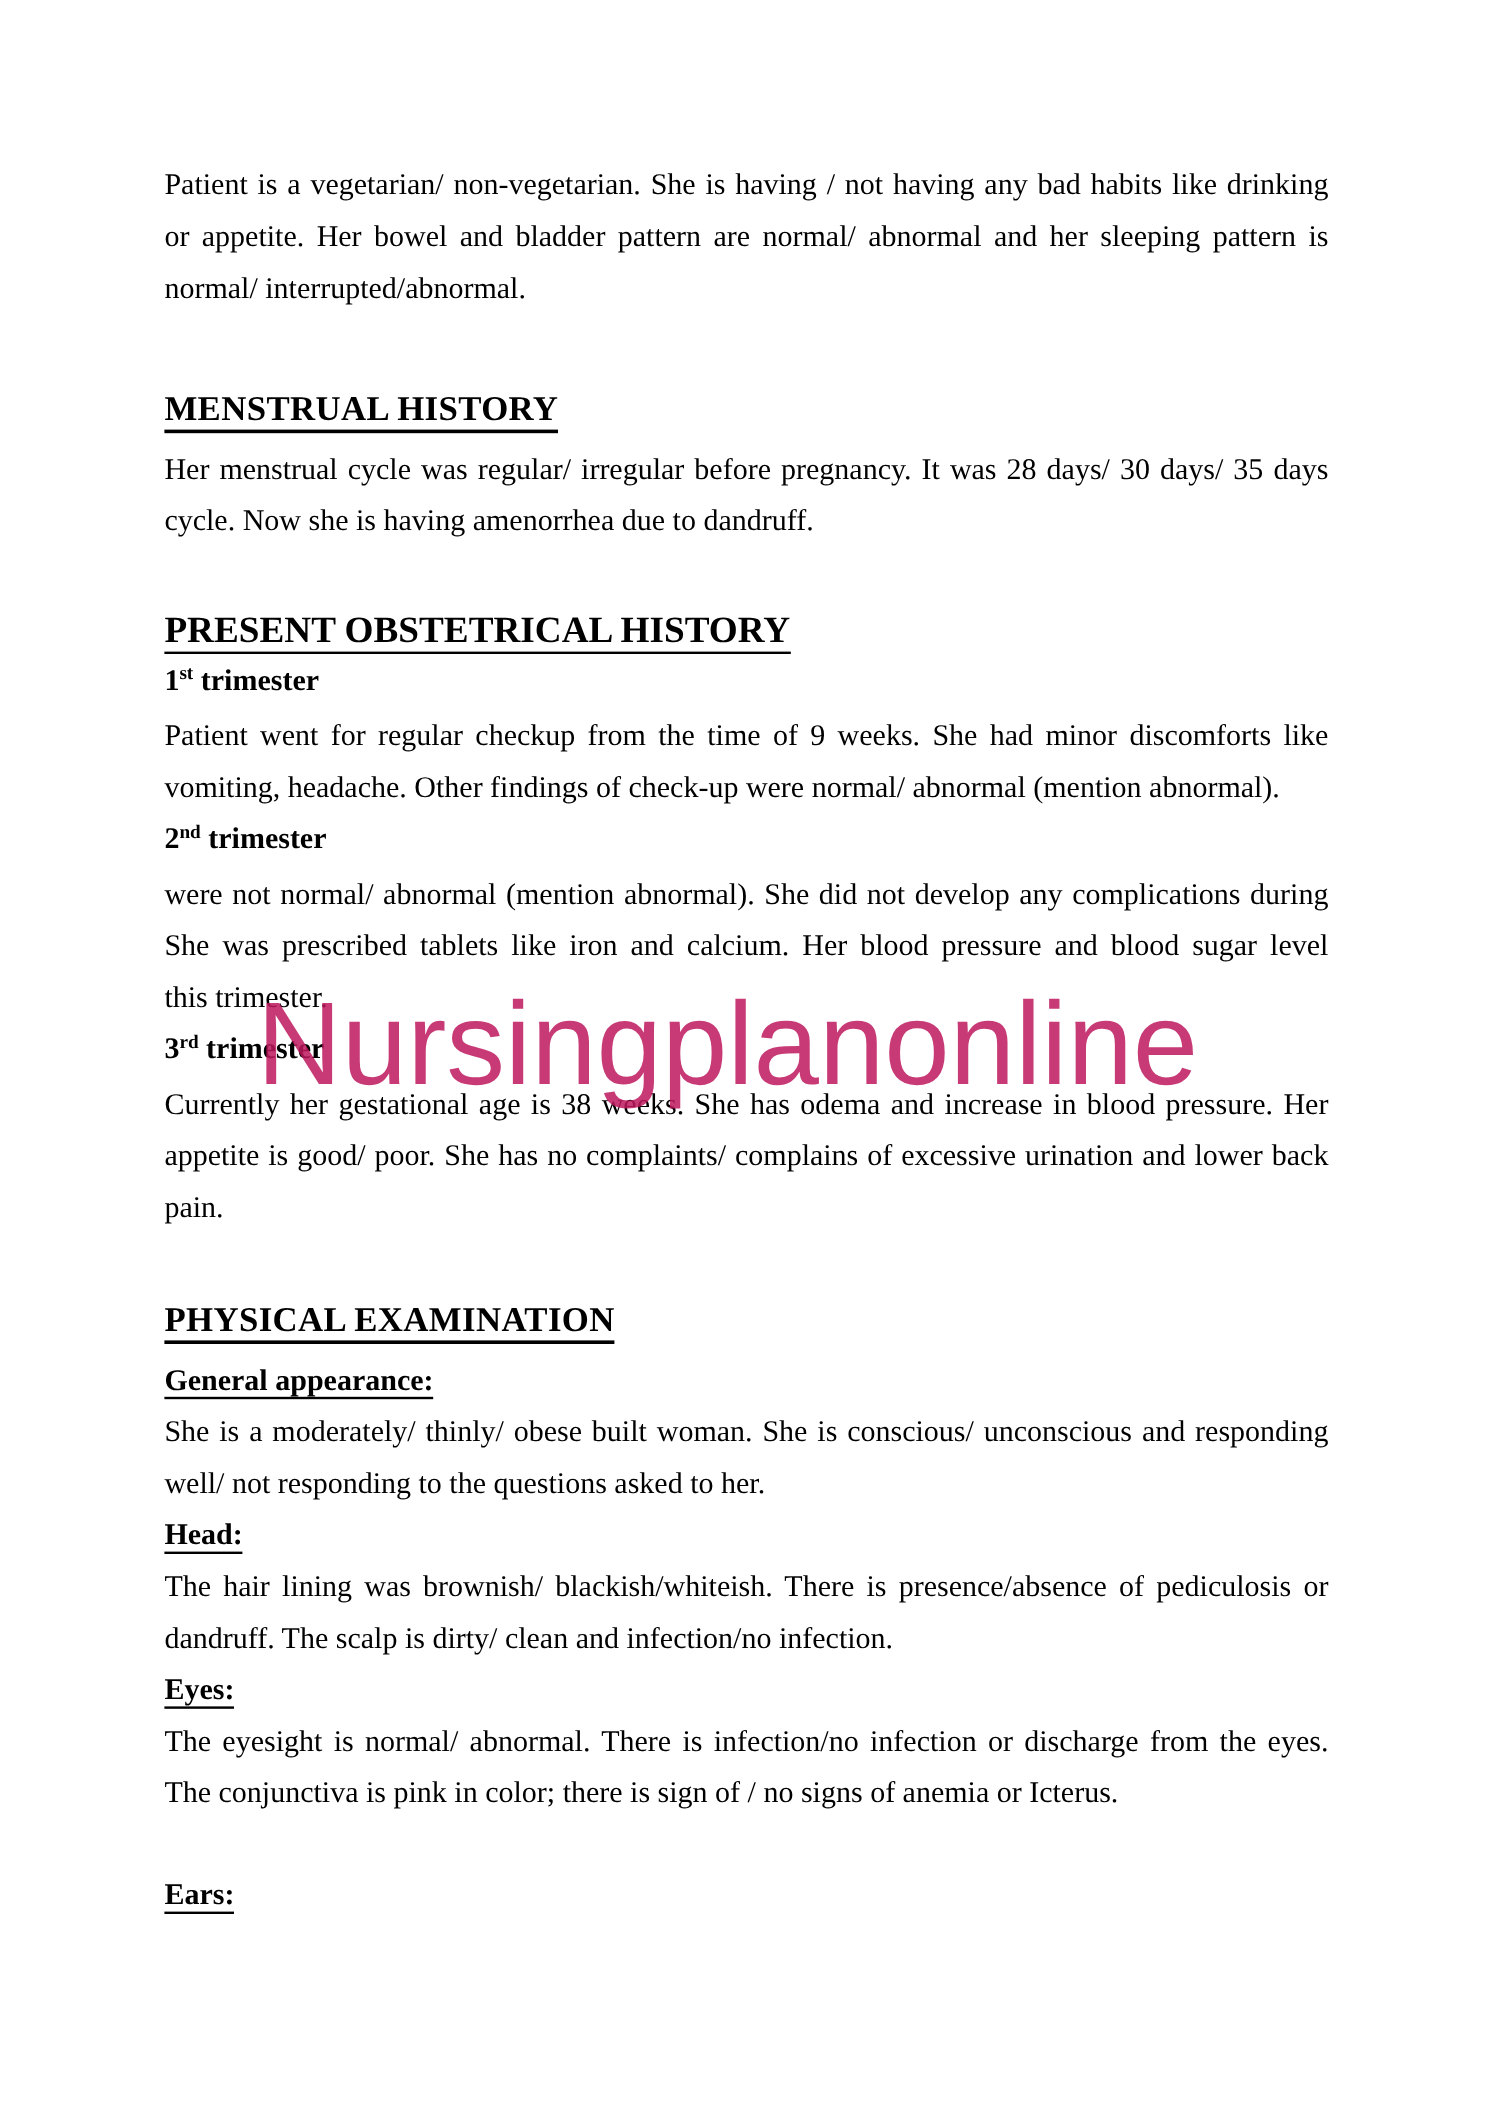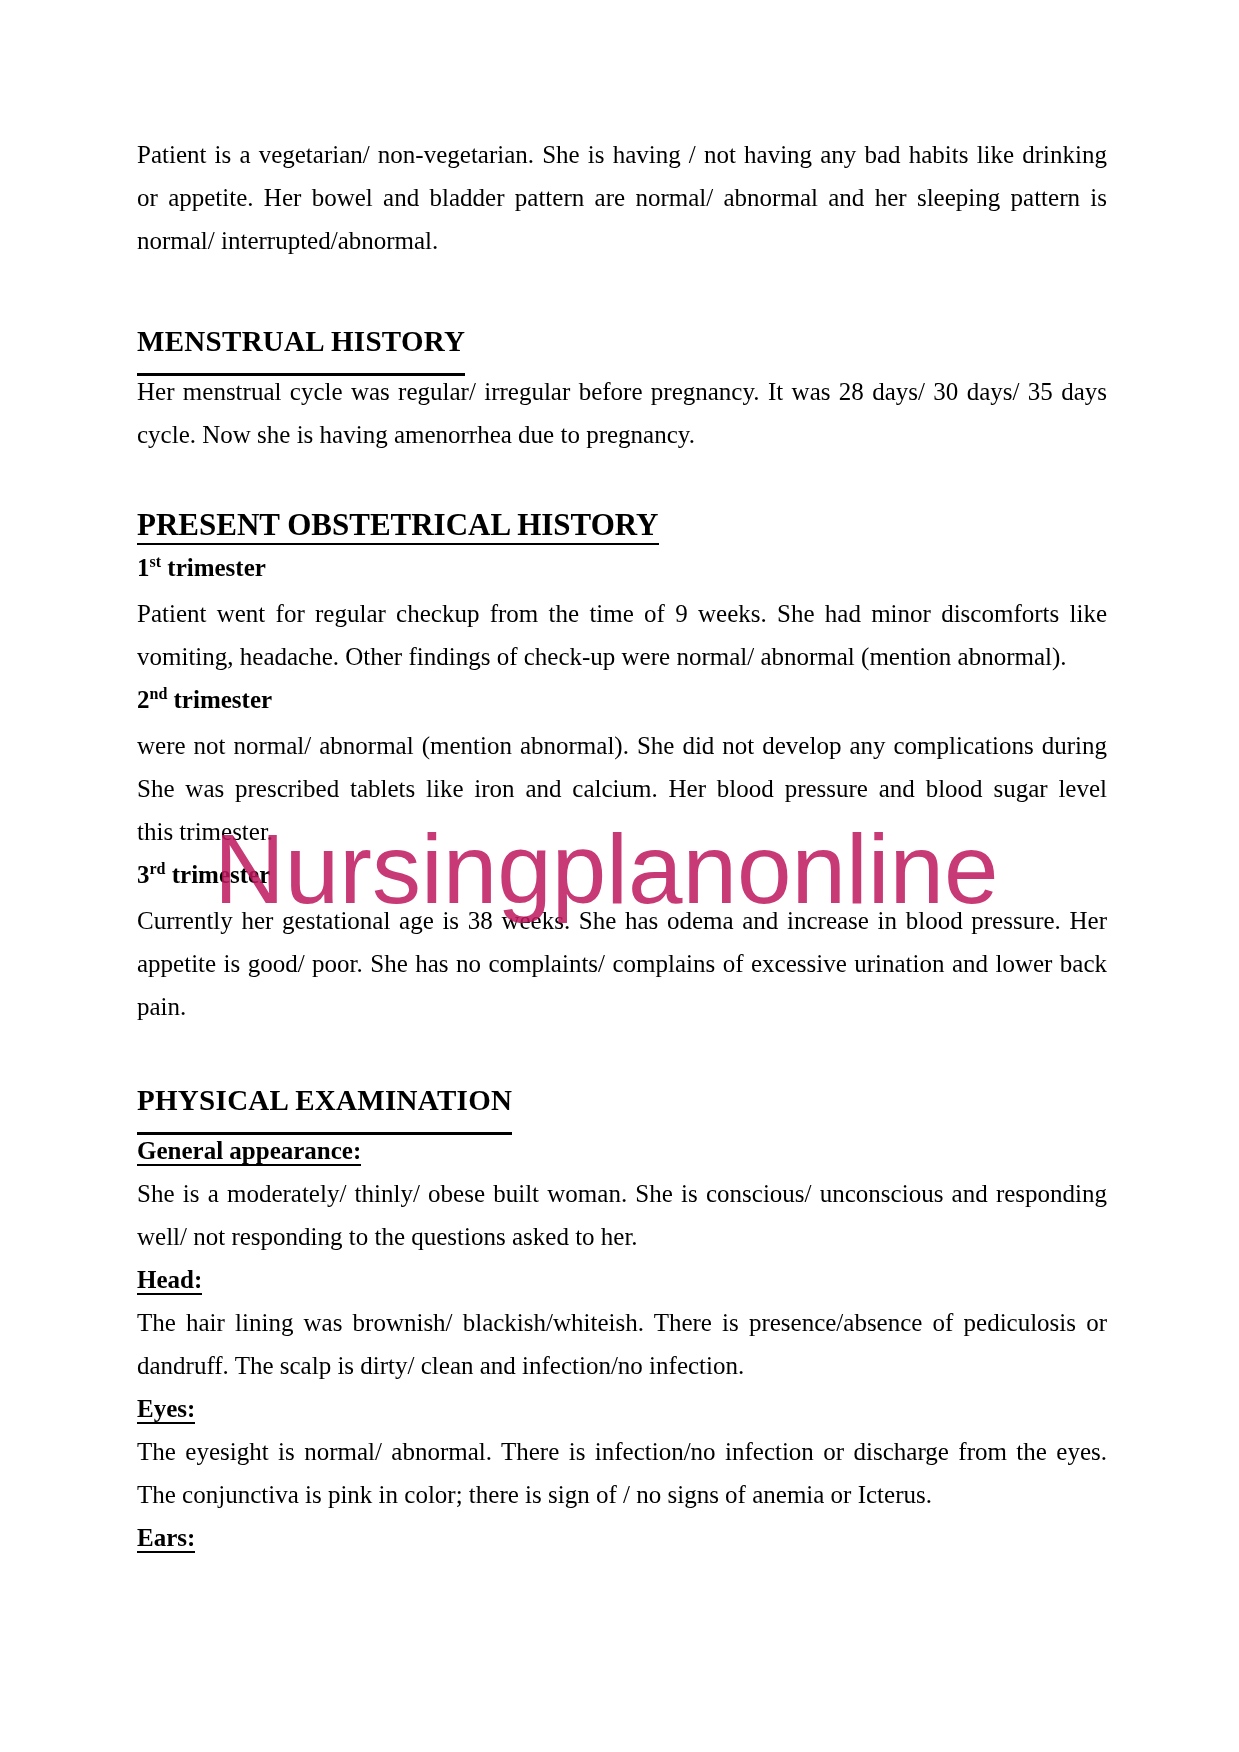--- a/index.html
+++ b/index.html
@@ -24,38 +24,38 @@
   .line { display: block; text-align: justify; text-align-last: justify; }
   .line.last { text-align-last: left; }
 
   .h1 {
     margin: 58px 0 8px 0;
     font-size: 29px;
     line-height: 42px;
     font-weight: bold;
     letter-spacing: 0.3px;
   }
-  .h1 .ul { border-bottom: 3px solid #000; padding-bottom: 16px; }
+  .h1 .ul { border-bottom: 3px solid #000; padding-bottom: 1px; }
 
   .h2 {
     margin: 47px 0 0 0;
     font-size: 31px;
     line-height: 43px;
     font-weight: bold;
   }
   .h2 .ul { border-bottom: 2.5px solid #000; padding-bottom: 1px; }
 
   .h3 {
     margin: 0;
     font-size: 25px;
     line-height: 43px;
     font-weight: bold;
   }
   .h3 .ul { border-bottom: 2.5px solid #000; padding-bottom: 0px; }
-  .h3.gap-top { }
+  .h3.gap-top { margin-top: 42px; }
 
   .trim { margin: 0; font-size: 25px; line-height: 43px; font-weight: bold; }
   .trim sup {
     font-size: 16px;
     font-weight: bold;
     vertical-align: baseline;
     position: relative;
     top: -9px;
   }
 
@@ -84,21 +84,21 @@
       <span class="line">Patient is a vegetarian/ non-vegetarian. She is having / not having any bad habits like drinking</span>
       <span class="line">or appetite. Her bowel and bladder pattern are normal/ abnormal and her sleeping pattern is</span>
       <span class="line last">normal/ interrupted/abnormal.</span>
     </p>
 
     <p class="h1">
       <span class="ul">MENSTRUAL HISTORY</span>
     </p>
     <p class="para">
       <span class="line">Her menstrual cycle was regular/ irregular before pregnancy. It was 28 days/ 30 days/ 35 days</span>
-      <span class="line last">cycle. Now she is having amenorrhea due to pregnancy.</span>
+      <span class="line last">cycle. Now she is having amenorrhea due to dandruff.</span>
     </p>
 
     <p class="h2">
       <span class="ul">PRESENT OBSTETRICAL HISTORY</span>
     </p>
 
     <p class="trim"><span>1</span><sup>st</sup><span> trimester</span></p>
     <p class="para">
       <span class="line">Patient went for regular checkup from the time of 9 weeks. She had minor discomforts like</span>
       <span class="line last">vomiting, headache. Other findings of check-up were normal/ abnormal (mention abnormal).</span>

